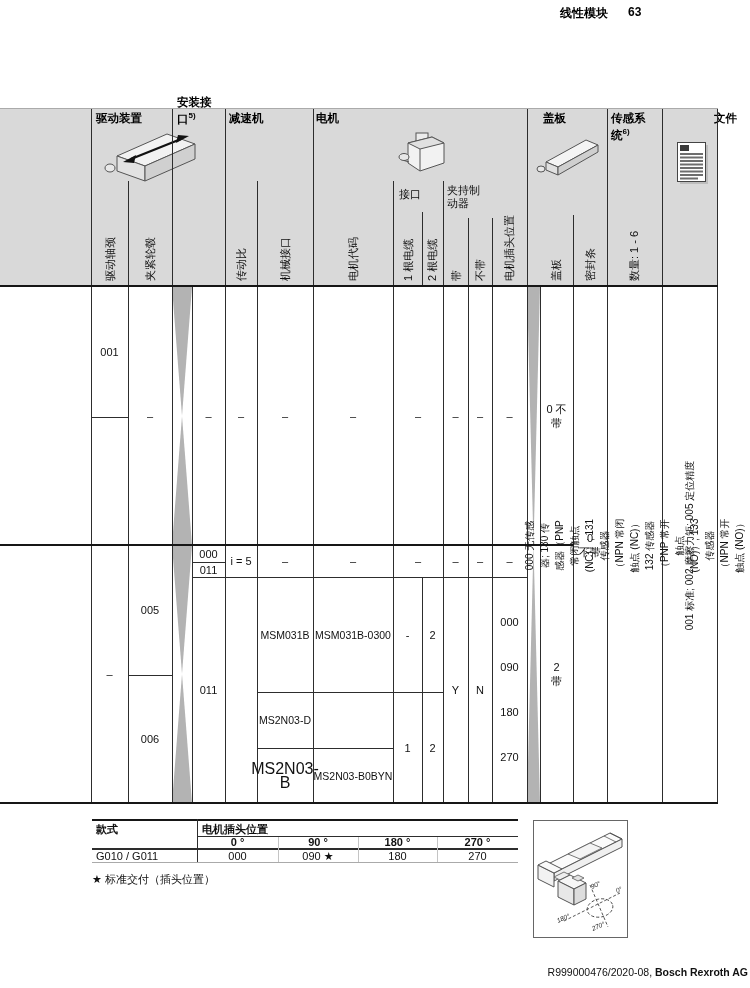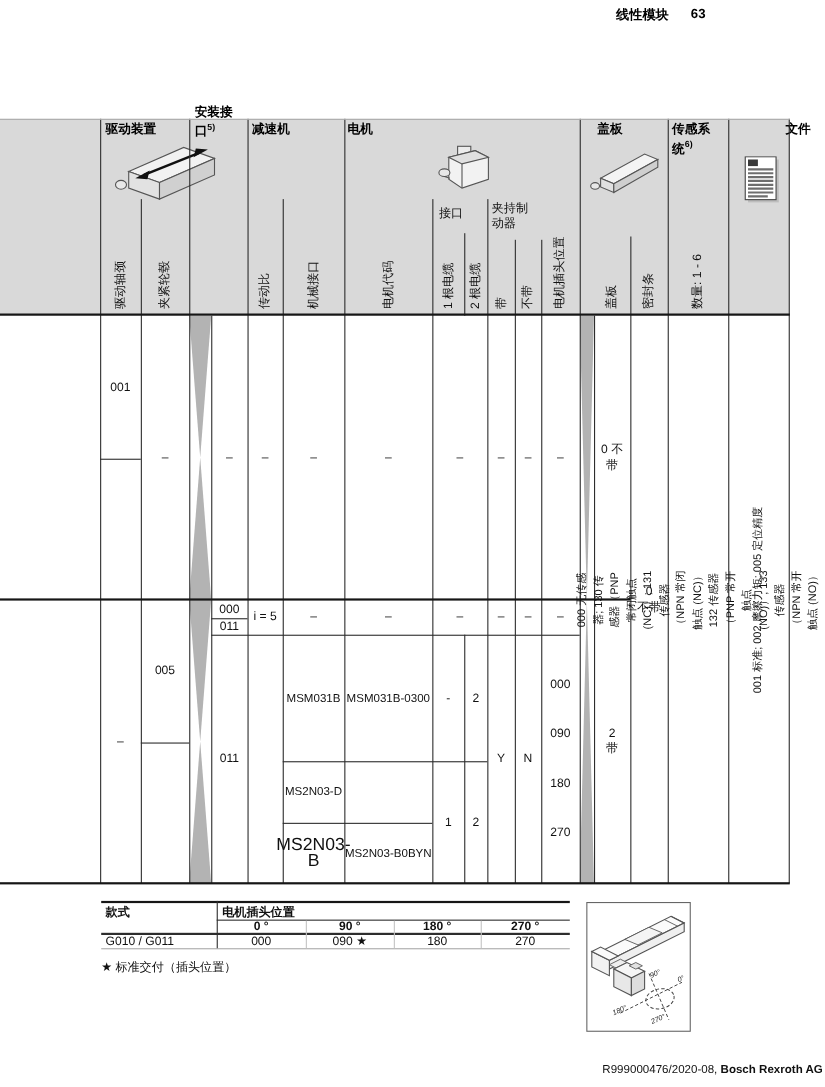--- a/index.html
+++ b/index.html
@@ -162,20 +162,21 @@
   <div class="cell" style="left:443px;top:287px;width:25px;height:258px;">–</div>
   <div class="cell" style="left:468px;top:287px;width:24px;height:258px;">–</div>
   <div class="cell" style="left:492px;top:287px;width:35px;height:258px;">–</div>
   <div class="cell" style="left:540px;top:287px;width:33px;height:258px;">
       <span class="prelines">0 不
 带</span>
     </div>
 
   <div class="cell" style="left:91px;top:545px;width:37px;height:258px;">–</div>
   <div class="cell" style="left:128px;top:545px;width:44px;height:130px;">005</div>
+  <div class="cell" style="left:128px;top:675px;width:44px;height:128px;">006</div>
   <div class="cell" style="left:192px;top:545px;width:33px;height:17px;">000</div>
   <div class="cell" style="left:192px;top:562px;width:33px;height:15px;">011</div>
   <div class="cell" style="left:192px;top:577px;width:33px;height:226px;">011</div>
   <div class="cell" style="left:225px;top:545px;width:32px;height:32px;">i = 5</div>
   <div class="cell" style="left:257px;top:545px;width:56px;height:32px;">–</div>
   <div class="cell" style="left:313px;top:545px;width:80px;height:32px;">–</div>
   <div class="cell" style="left:393px;top:545px;width:50px;height:32px;">–</div>
   <div class="cell" style="left:443px;top:545px;width:25px;height:32px;">–</div>
   <div class="cell" style="left:468px;top:545px;width:24px;height:32px;">–</div>
   <div class="cell" style="left:492px;top:545px;width:35px;height:32px;">–</div>

